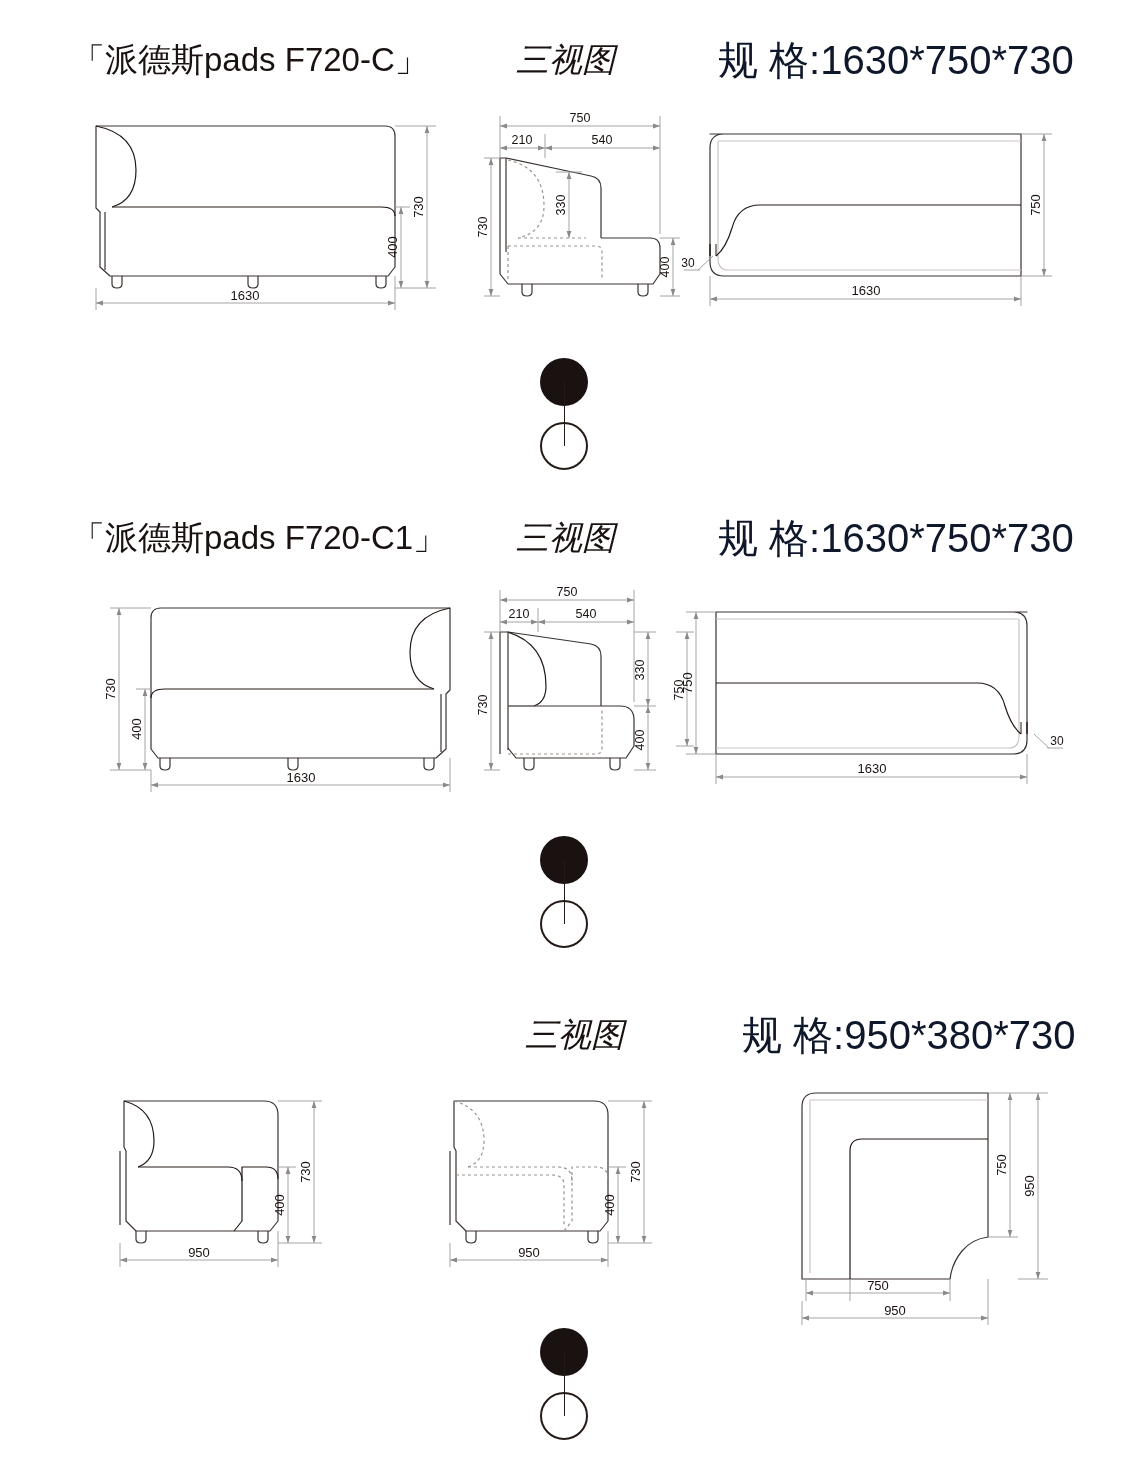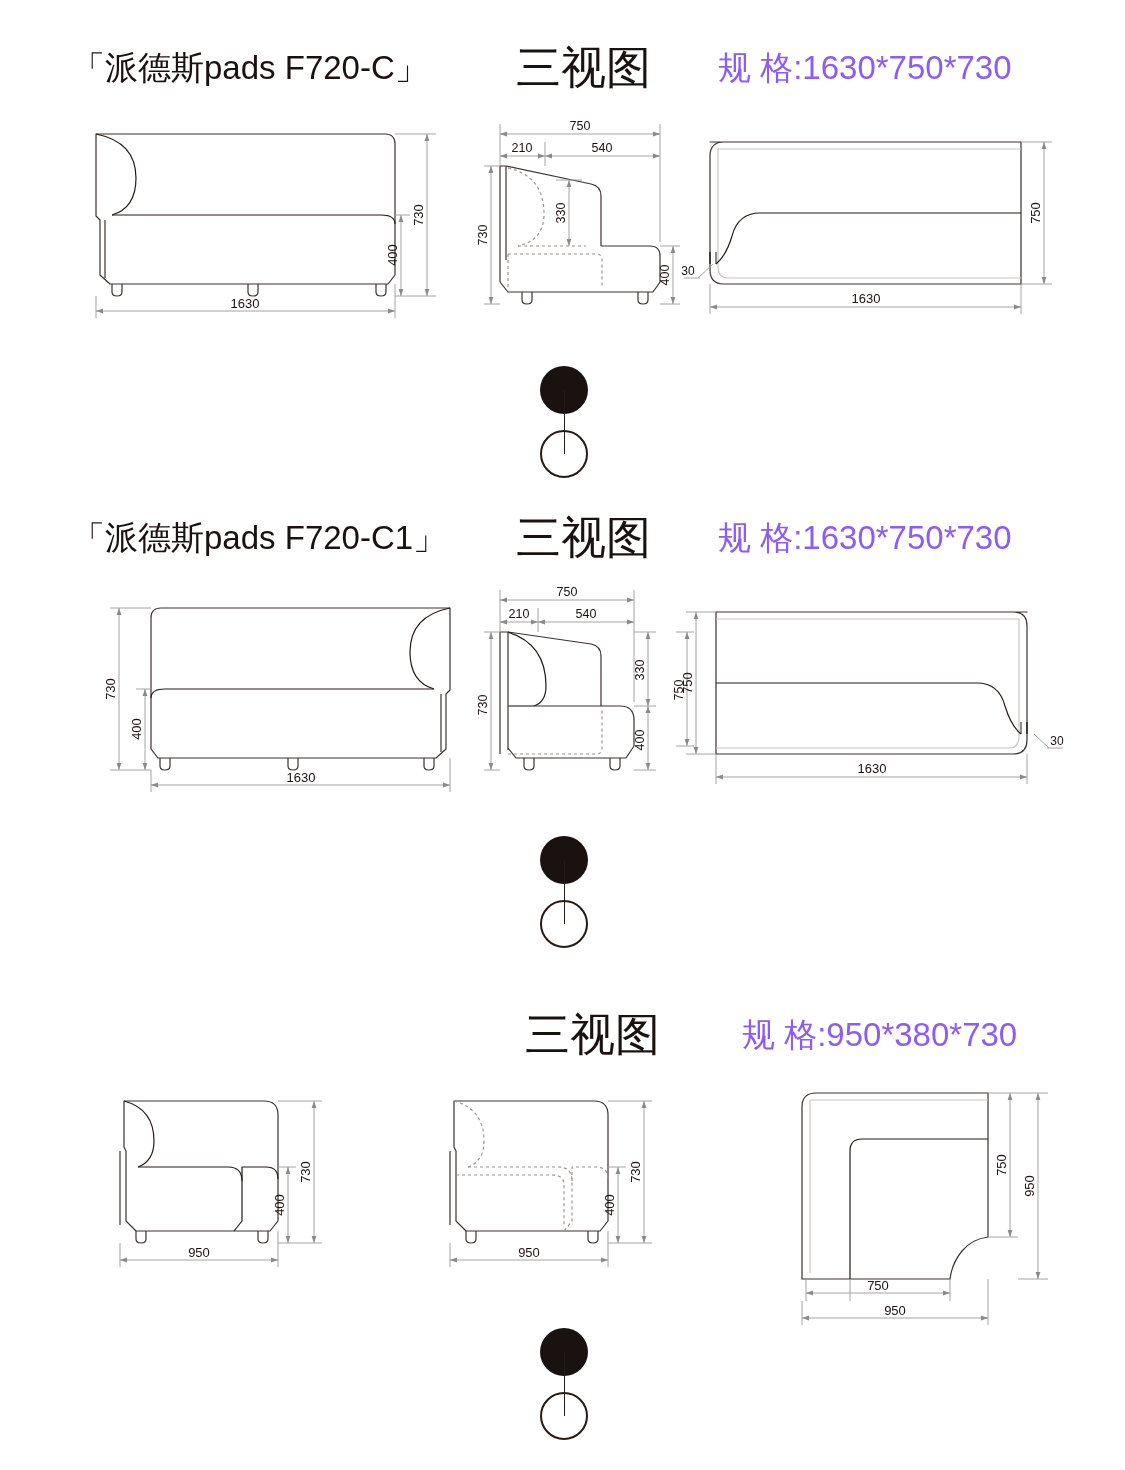--- a/index.html
+++ b/index.html
@@ -11,42 +11,42 @@
     width: 1125px; height: 1470px;
     position: relative;
     font-family: "Liberation Sans", "DejaVu Sans", sans-serif;
     color: #1a1210;
     overflow: hidden;
   }
   .sheet { position: relative; width: 1125px; height: 1470px; }
 
   
   .product-block { position: absolute; left: 0; width: 1125px; }
-  #block-c  { top: 8px;    height: 490px; }
+  #block-c  { top: 0px;    height: 490px; }
   #block-c1 { top: 478px;  height: 490px; padding-left: 16px; }
   #block-d  { top: 975px;  height: 495px; }
 
   
   .header-row {
     position: absolute; left: 0; top: 34px;
     width: 1125px; height: 52px;
     display: flex; align-items: center;
   }
   .h-name {
     position: absolute; left: 72px;
     font-size: 33px; letter-spacing: 0px;
     white-space: nowrap; color: #1a1210;
   }
   .h-views {
     position: absolute; left: 516px;
-    font-size: 45px; white-space: nowrap; color: #1a1210;
+    font-size: 33px; white-space: nowrap; color: #1a1210; font-style: italic;
   }
   .h-spec {
     position: absolute; left: 718px;
-    font-size: 33px; white-space: nowrap; color: #8b5cf6;
+    font-size: 40px; white-space: nowrap; color: #0f172a;
   }
   #block-d .h-views { left: 525px; }
   #block-d .h-spec  { left: 742px; }
 
   
   .views { position: absolute; left: 0; top: 86px; width: 1125px; height: 260px; }
   .view { position: absolute; }
   .view svg { display: block; overflow: visible; }
 
   

